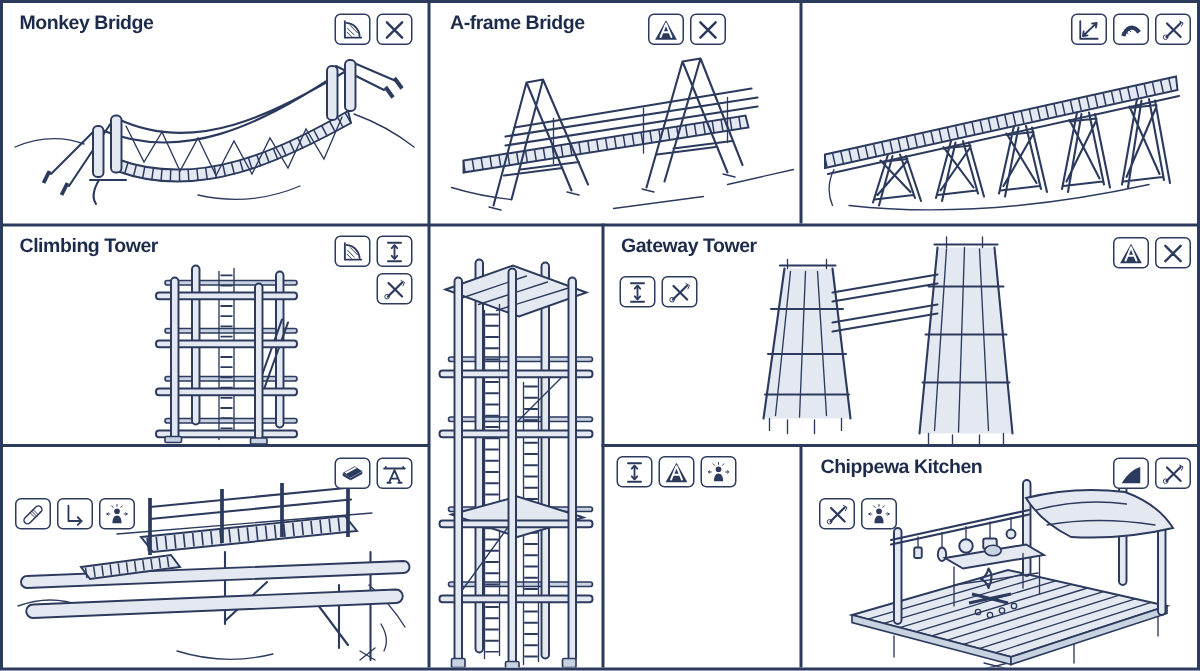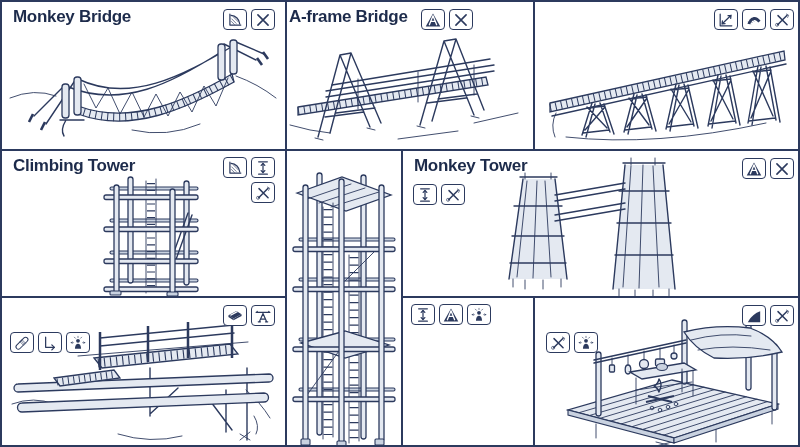--- a/index.html
+++ b/index.html
@@ -1,20 +1,20 @@
 <!DOCTYPE html>
 <html><head>
 <meta charset="utf-8">
 <style>
   html,body{margin:0;padding:0;background:#888;}
   #app{position:relative;width:800px;height:447px;background:var(--bg,#fff);
        font-family:"Liberation Sans",sans-serif;overflow:hidden;
        border:2px solid var(--ink);box-sizing:border-box;}
   .panel{position:absolute;}
-  .title{position:absolute;top:5px;left:11px;margin:0;font-size:17px;font-weight:600;
+  .title{position:absolute;top:5px;left:11px;margin:0;font-size:13px;font-weight:600;
          letter-spacing:-0.3px;color:var(--title);white-space:nowrap;z-index:4;}
   .icons{position:absolute;display:flex;gap:4px;flex-wrap:wrap;z-index:4;}
   .icon-box{width:24px;height:21px;border:1.7px solid var(--ink);border-radius:4px;
             background:#fff;display:flex;align-items:center;justify-content:center;box-sizing:border-box;}
   .icon-box svg{width:18px;height:16px;display:block;}
   .illus{position:absolute;left:0;z-index:1;}
   .vl,.hl{position:absolute;background:var(--ink);z-index:2;}
   
   .ln{fill:none;stroke:var(--ink);stroke-width:1.4;stroke-linecap:round;stroke-linejoin:round}
   .tn{fill:none;stroke:var(--ink);stroke-width:0.9;stroke-linecap:round}
@@ -63,21 +63,21 @@
       <path class="ln" d="M64 54C120 78 172 50 219 20M76 47C128 72 180 44 231 14"></path>
       <path class="tn" d="M82 52L94 76L106 56L118 82L130 60L142 85L154 62L166 84L178 60L190 80L202 54L214 74L226 46"></path>
       <rect class="lt" x="60" y="52" width="7" height="34" rx="3"></rect>
       <rect class="lt" x="72" y="45" width="7" height="38" rx="3"></rect>
       <rect class="lt" x="216" y="12" width="7" height="36" rx="3"></rect>
       <rect class="lt" x="228" y="8" width="7" height="34" rx="3"></rect>
       <path class="ln" d="M58 88h24M64 88q-6 10-2 16"></path>
     </svg>
   </section>
 
-  <section class="panel" style="left:276px;top:0;width:205px;height:147px">
+  <section class="panel" style="left:287px;top:0;width:205px;height:147px">
     <h2 class="title">A-frame Bridge</h2>
     <div class="icons" style="top:7px;right:10px">
         <span class="icon-box">
           <svg viewBox="0 0 24 22">
             <path d="M12 2L22 20H2Z" fill="var(--ink)"></path>
             <path d="M12 5.2L7 17.5M12 5.2L17 17.5M9.3 13h5.4" stroke="#fff" stroke-width="1.8" fill="none" stroke-linecap="round"></path>
           </svg>
         </span>
         <span class="icon-box">
           <svg viewBox="0 0 24 22">
@@ -200,21 +200,21 @@
       <rect class="lt" x="16" y="34" width="5" height="256" rx="2.5"></rect>
       <rect class="lt" x="52" y="28" width="5" height="264" rx="2.5"></rect>
       <rect class="lt" x="92" y="34" width="5" height="256" rx="2.5"></rect>
       <rect class="md" x="14" y="288" width="9" height="6" rx="1"></rect>
       <rect class="md" x="50" y="290" width="9" height="6" rx="1"></rect>
       <rect class="md" x="88" y="288" width="9" height="6" rx="1"></rect>
     </svg>
   </section>
 
   <section class="panel" style="left:401px;top:149px;width:399px;height:145px">
-    <h2 class="title">Monkey Tower</h2>
+    <h2 class="title">Gateway Tower</h2>
     <div class="icons" style="top:33px;left:10px">
         <span class="icon-box">
           <svg viewBox="0 0 24 22">
             <path class="ig" d="M6 2.5h12M6 19.5h12M12 5v12"></path>
             <path class="ig" d="M9.5 7.5L12 4.8l2.5 2.7M9.5 14.5l2.5 2.7l2.5-2.7"></path>
           </svg>
         </span>
         <span class="icon-box">
           <svg viewBox="0 0 24 22">
             <path class="ig" style="stroke-width:2" d="M6.5 5L19 17.5M19 4.5L6 17.5"></path>
@@ -323,20 +323,21 @@
           <svg viewBox="0 0 24 22">
             <circle cx="12" cy="8" r="2.6" fill="var(--ink)"></circle>
             <path d="M7.8 19c0-4.5 1.8-7 4.2-7s4.2 2.5 4.2 7z" fill="var(--ink)"></path>
             <path class="igt" d="M8.5 4.5L7 3M12 3.5V1.8M15.5 4.5L17 3M5.5 10.5H2.8M2.8 10.5l1.2-1.2M2.8 10.5l1.2 1.2M18.5 10.5h2.7M21.2 10.5l-1.2-1.2M21.2 10.5l-1.2 1.2"></path>
           </svg>
         </span>
       </div>
   </section>
 
   <section class="panel" style="left:534px;top:296px;width:266px;height:151px">
+    <h2 class="title">Chippewa Kitchen</h2>
     <div class="icons" style="top:7px;right:8px">
         <span class="icon-box">
           <svg viewBox="0 0 24 22">
             <path d="M3.5 19.5h17v-15C14 6.5 7.5 12 3.5 19.5Z" fill="var(--ink)"></path>
           </svg>
         </span>
         <span class="icon-box">
           <svg viewBox="0 0 24 22">
             <path class="ig" style="stroke-width:2" d="M6.5 5L19 17.5M19 4.5L6 17.5"></path>
             <circle class="igt" cx="5.2" cy="17.6" r="2.1"></circle>

